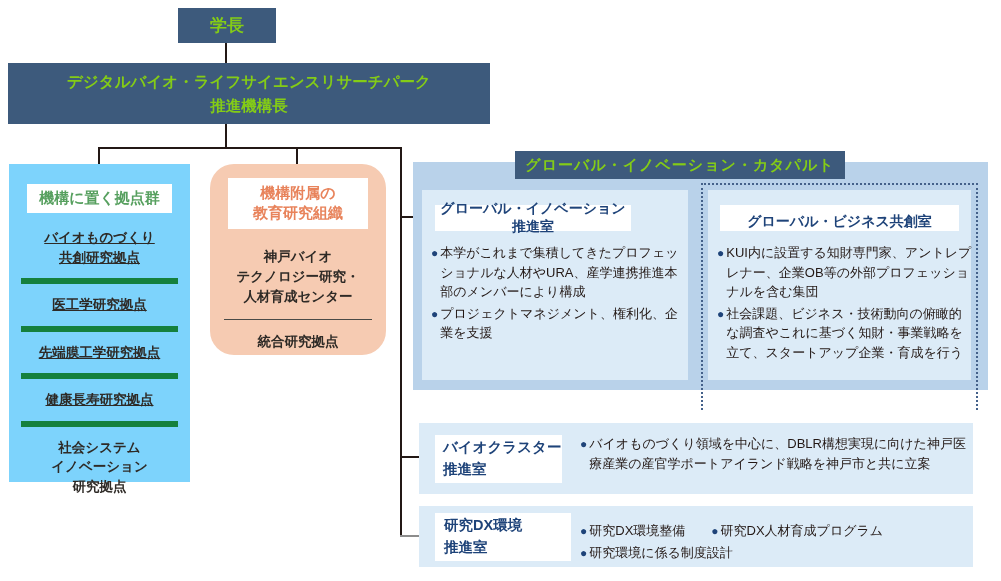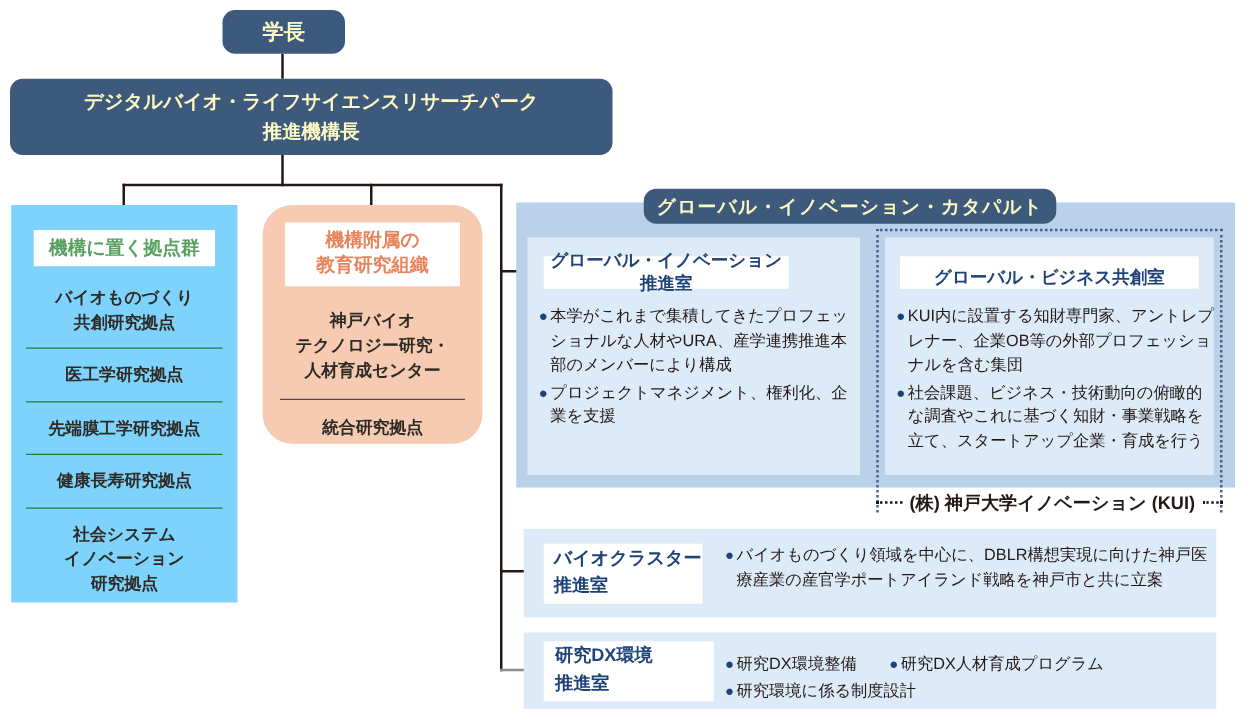--- a/index.html
+++ b/index.html
@@ -3,26 +3,26 @@
 <meta charset="utf-8">
 <style>
   html,body{margin:0;padding:0;background:#fff;}
   body{font-family:"Liberation Sans","DejaVu Sans",sans-serif;color:#231815;}
   .canvas{position:relative;width:1001px;height:581px;background:#fff;overflow:hidden;}
   .abs{position:absolute;box-sizing:border-box;}
   .line{position:absolute;background:#231815;}
   .line.gray{background:#8c8c8c;}
   .pre{white-space:pre-line;}
   
-  .navybox{background:#3d5a7c;color:#fef9c3;font-weight:bold;display:flex;align-items:center;justify-content:center;text-align:center;border-radius:10px;}
+  .navybox{background:#3d5a7c;color:#84cc16;font-weight:bold;display:flex;align-items:center;justify-content:center;text-align:center;}
   
   .greenbox{background:#7dd3fc;padding:20px 12px 14px;display:flex;flex-direction:column;}
   .greenhead{background:#fff;color:#57a05f;font-weight:bold;font-size:15px;text-align:center;padding:5px 2px;margin:0 6px 4px;}
   .gitem{font-size:13.5px;font-weight:bold;text-align:center;padding:11px 0;line-height:1.45;color:#2e2a26;}
-  .gitem.sep{border-bottom:1px solid #15803d;}
+  .gitem.sep{border-bottom:6px solid #15803d;text-decoration:underline;}
   
   .orangebox{background:#f6cbb2;padding:14px 14px 12px;display:flex;flex-direction:column;}
   .orangehead{background:#fff;color:#e8835b;font-weight:bold;font-size:15px;text-align:center;padding:5px 2px;margin:0 4px 6px;line-height:1.35;}
   .oitem{font-size:13.5px;font-weight:bold;text-align:center;padding:12px 0;line-height:1.5;color:#2e2a26;}
   .oitem.sep{border-bottom:1px solid #4a4a46;}
   
   .container-blue{background:#b9d2ea;}
   .panel{background:#dcebf7;}
   .whitelabel{background:#fff;color:#1e4379;font-weight:bold;display:flex;align-items:center;justify-content:center;text-align:center;}
   .bullets{padding:9px 6px 0 9px;}
@@ -114,25 +114,20 @@
         <span class="dot">●</span>
         <span class="btext">KUI内に設置する知財専門家、アントレプレナー、企業OB等の外部プロフェッショナルを含む集団</span>
       </div>
       <div class="bullet">
         <span class="dot">●</span>
         <span class="btext">社会課題、ビジネス・技術動向の俯瞰的な調査やこれに基づく知財・事業戦略を立て、スタートアップ企業・育成を行う</span>
       </div>
     </div>
   </div>
 
-  <div class="abs kui-row" style="left:701px;top:392px;width:277px;height:20px;">
-    <span class="dotseg" style="width:36px;"></span>
-    <span class="kui-text">(株) 神戸大学イノベーション (KUI)</span>
-    <span class="dotseg" style="width:28px;"></span>
-  </div>
 
   <div class="abs panel" style="left:419px;top:423px;width:554px;height:71px;">
     <div class="whitelabel pre" style="position:absolute;left:16px;top:12px;width:119px;height:48px;font-size:14.5px;line-height:1.5;text-align:left;justify-content:flex-start;padding-left:8px;">
       <span class="pre">バイオクラスター
 推進室</span>
     </div>
     <div class="bullets" style="position:absolute;left:152px;top:2px;width:398px;">
       <div class="bullet">
         <span class="dot">●</span>
         <span class="btext">バイオものづくり領域を中心に、DBLR構想実現に向けた神戸医療産業の産官学ポートアイランド戦略を神戸市と共に立案</span>

